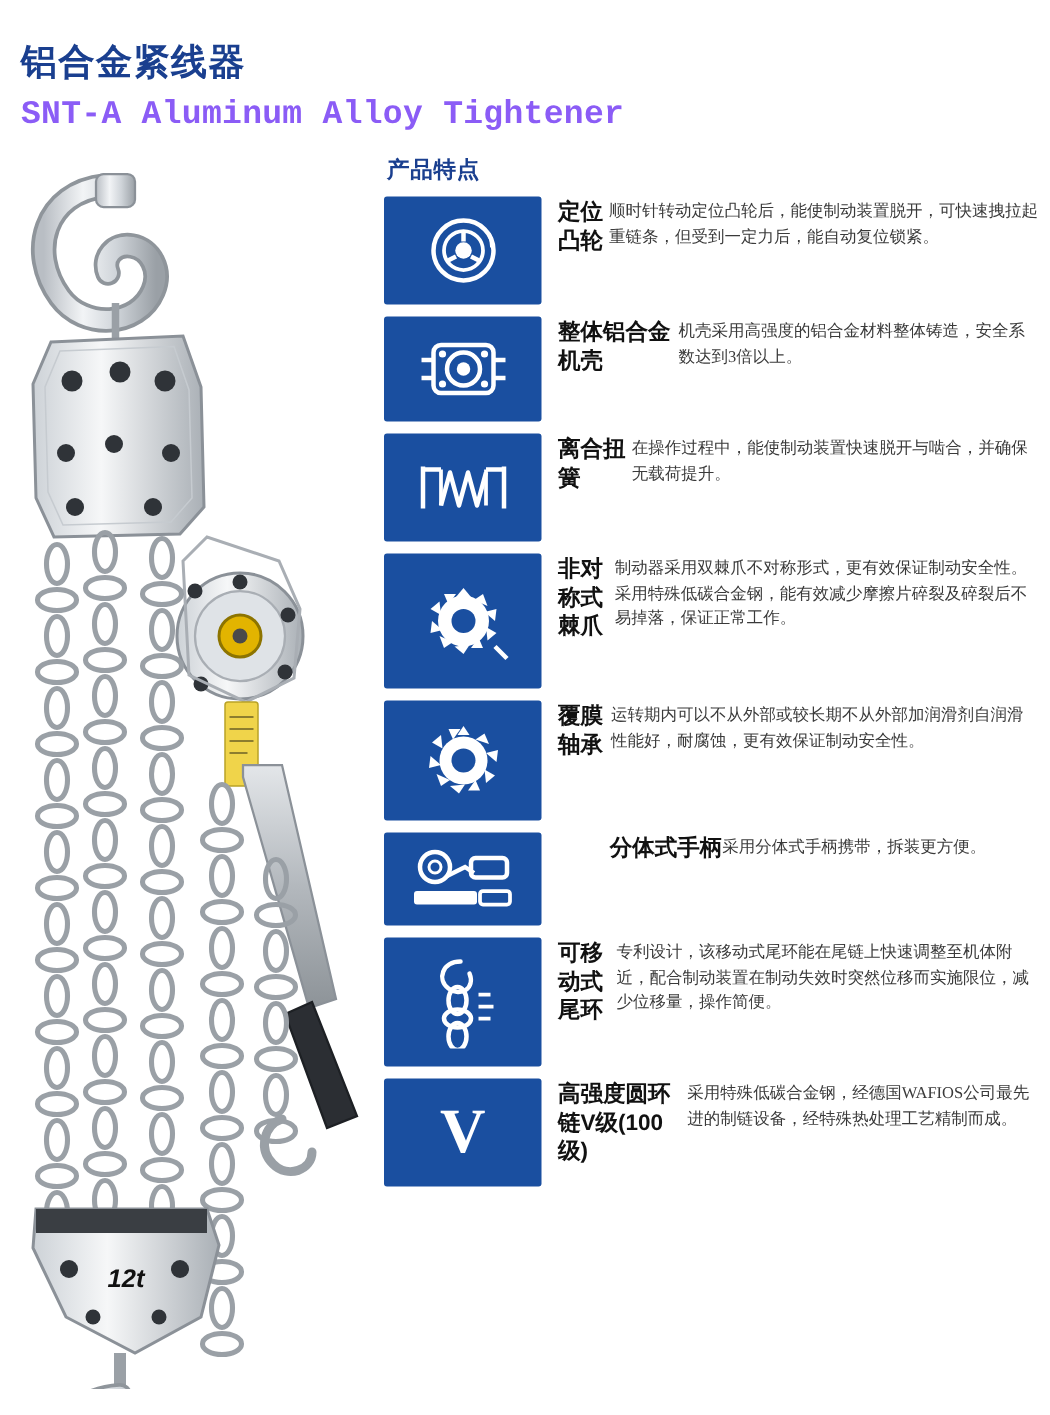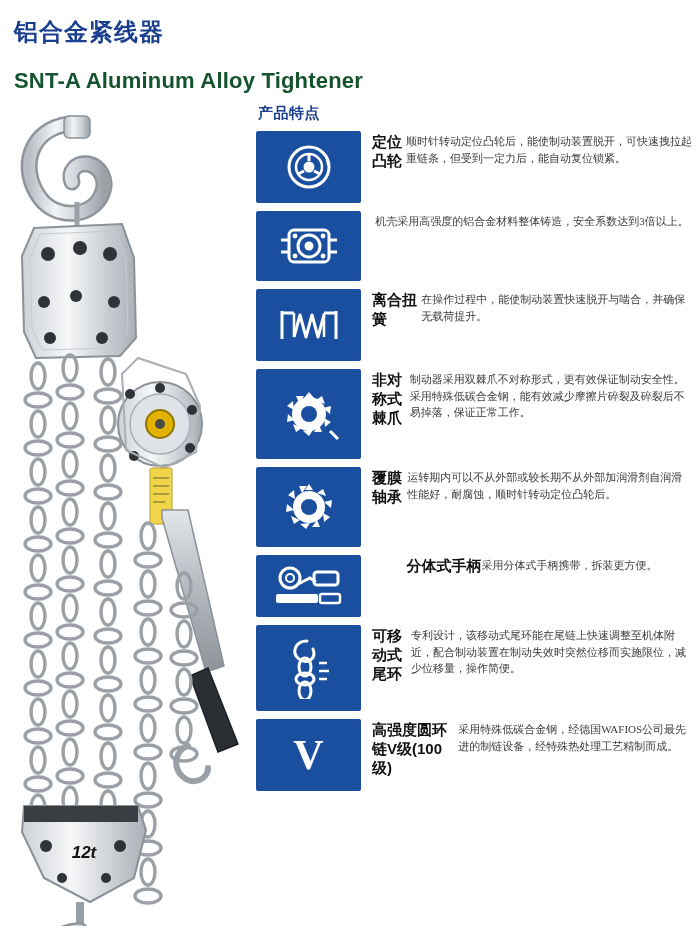--- a/index.html
+++ b/index.html
@@ -12,37 +12,38 @@
   #page {
     position: relative;
     width: 700px; height: 943px;
     overflow: hidden;
     background: #ffffff;
   }
 
   
   .header {
     position: absolute;
-    left: 14px; top: 18px;
+    left: 14px; top: 28px;
     width: 672px;
   }
   .title-cn {
     font-size: 24px;
     font-weight: bold;
     color: #1a3f8f;
     letter-spacing: 1px;
     line-height: 1.15;
   }
   .title-en {
-    margin-top: 22px;
+    margin-top: 8px;
     font-size: 22px;
     font-weight: bold;
-    color: #14532d;
+    color: #8b5cf6;
     letter-spacing: 0.2px;
     line-height: 1.15;
+    font-family: Liberation Mono, monospace;
   }
 
   
   .product-figure {
     position: absolute;
     left: 10px; top: 106px;
     width: 240px; height: 820px; font-style: italic;
   }
 
   
@@ -329,20 +330,21 @@
           <circle cx="30" cy="24" r="11" fill="none" stroke="#fff" stroke-width="3"></circle>
           <circle cx="30" cy="24" r="4.5" fill="#fff"></circle>
           <circle cx="16" cy="14" r="2.4" fill="#fff"></circle>
           <circle cx="44" cy="14" r="2.4" fill="#fff"></circle>
           <circle cx="16" cy="34" r="2.4" fill="#fff"></circle>
           <circle cx="44" cy="34" r="2.4" fill="#fff"></circle>
           <path d="M2 18 L10 18 M2 30 L10 30 M50 18 L58 18 M50 30 L58 30" stroke="#fff" stroke-width="3"></path>
         </svg>
       </div>
       <div class="feature-text">
+        <div class="feature-title">整体铝合金机壳</div>
         <div class="feature-desc">机壳采用高强度的铝合金材料整体铸造，安全系数达到3倍以上。</div>
       </div>
     </div>
 
     <div class="feature-row r3">
       <div class="feature-icon-box">
         <svg width="66" height="44" viewBox="0 0 66 44">
           <path d="M6 8 L6 36 M60 8 L60 36" stroke="#fff" stroke-width="3"></path>
           <path d="M6 10 L18 10 M48 10 L60 10" stroke="#fff" stroke-width="3"></path>
           <path d="M18 10 L18 34 M48 10 L48 34" stroke="#fff" stroke-width="2.5"></path>
@@ -395,21 +397,21 @@
               <path d="M6 31 L7 23 L14 29 Z"></path>
             <path d="M8 14 L14 9 L15 18 Z"></path>
               <path d="M19 5 L27 5 L22 12 Z"></path>
           </g>
           <circle cx="29" cy="26" r="16" fill="#fff"></circle>
           <circle cx="29" cy="26" r="8" fill="#1a4fa0"></circle>
         </svg>
       </div>
       <div class="feature-text">
         <div class="feature-title">覆膜轴承</div>
-        <div class="feature-desc">运转期内可以不从外部或较长期不从外部加润滑剂自润滑性能好，耐腐蚀，顺时针转动定位凸轮后。</div>
+        <div class="feature-desc">运转期内可以不从外部或较长期不从外部加润滑剂自润滑性能好，耐腐蚀，更有效保证制动安全性。</div>
       </div>
     </div>
 
     <div class="feature-row r6">
       <div class="feature-icon-box">
         <svg width="78" height="44" viewBox="0 0 78 44">
           <circle cx="20" cy="14" r="10" fill="none" stroke="#fff" stroke-width="3"></circle>
           <circle cx="20" cy="14" r="4" fill="none" stroke="#fff" stroke-width="2"></circle>
           <path d="M28 20 L40 14 L46 18" fill="none" stroke="#fff" stroke-width="3"></path>
           <rect x="44" y="8" width="24" height="13" rx="3" fill="none" stroke="#fff" stroke-width="3"></rect>

